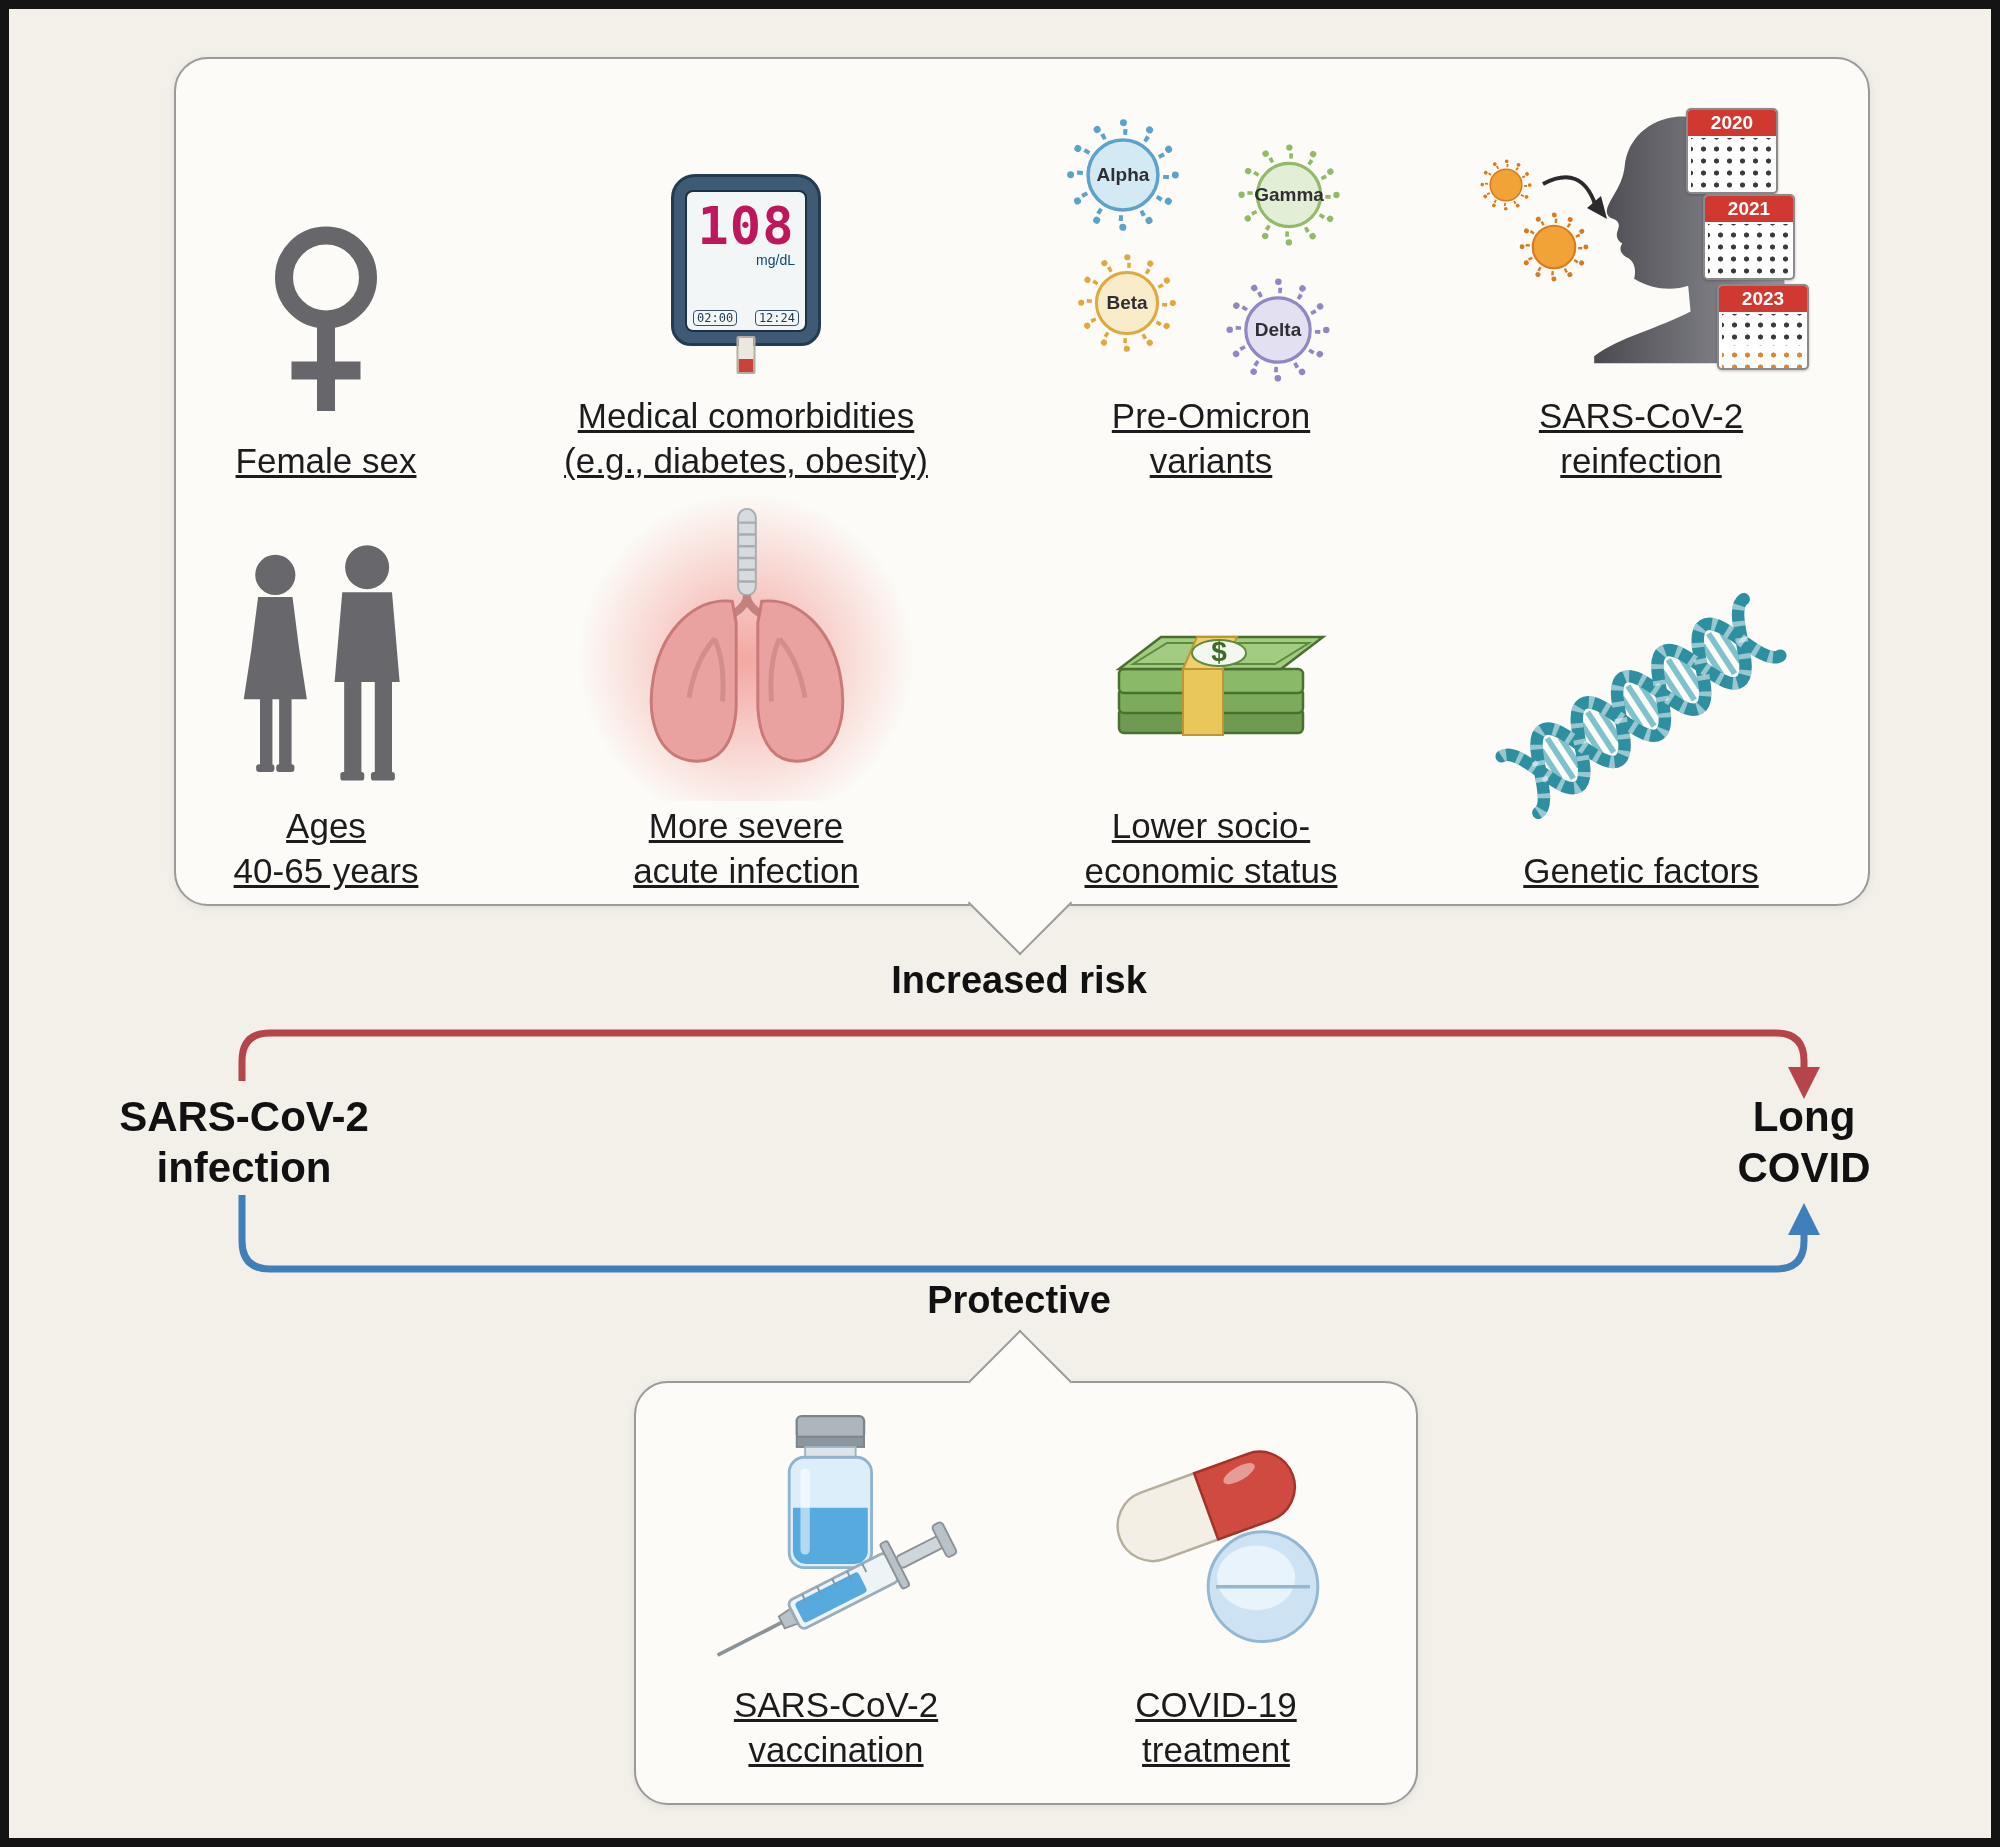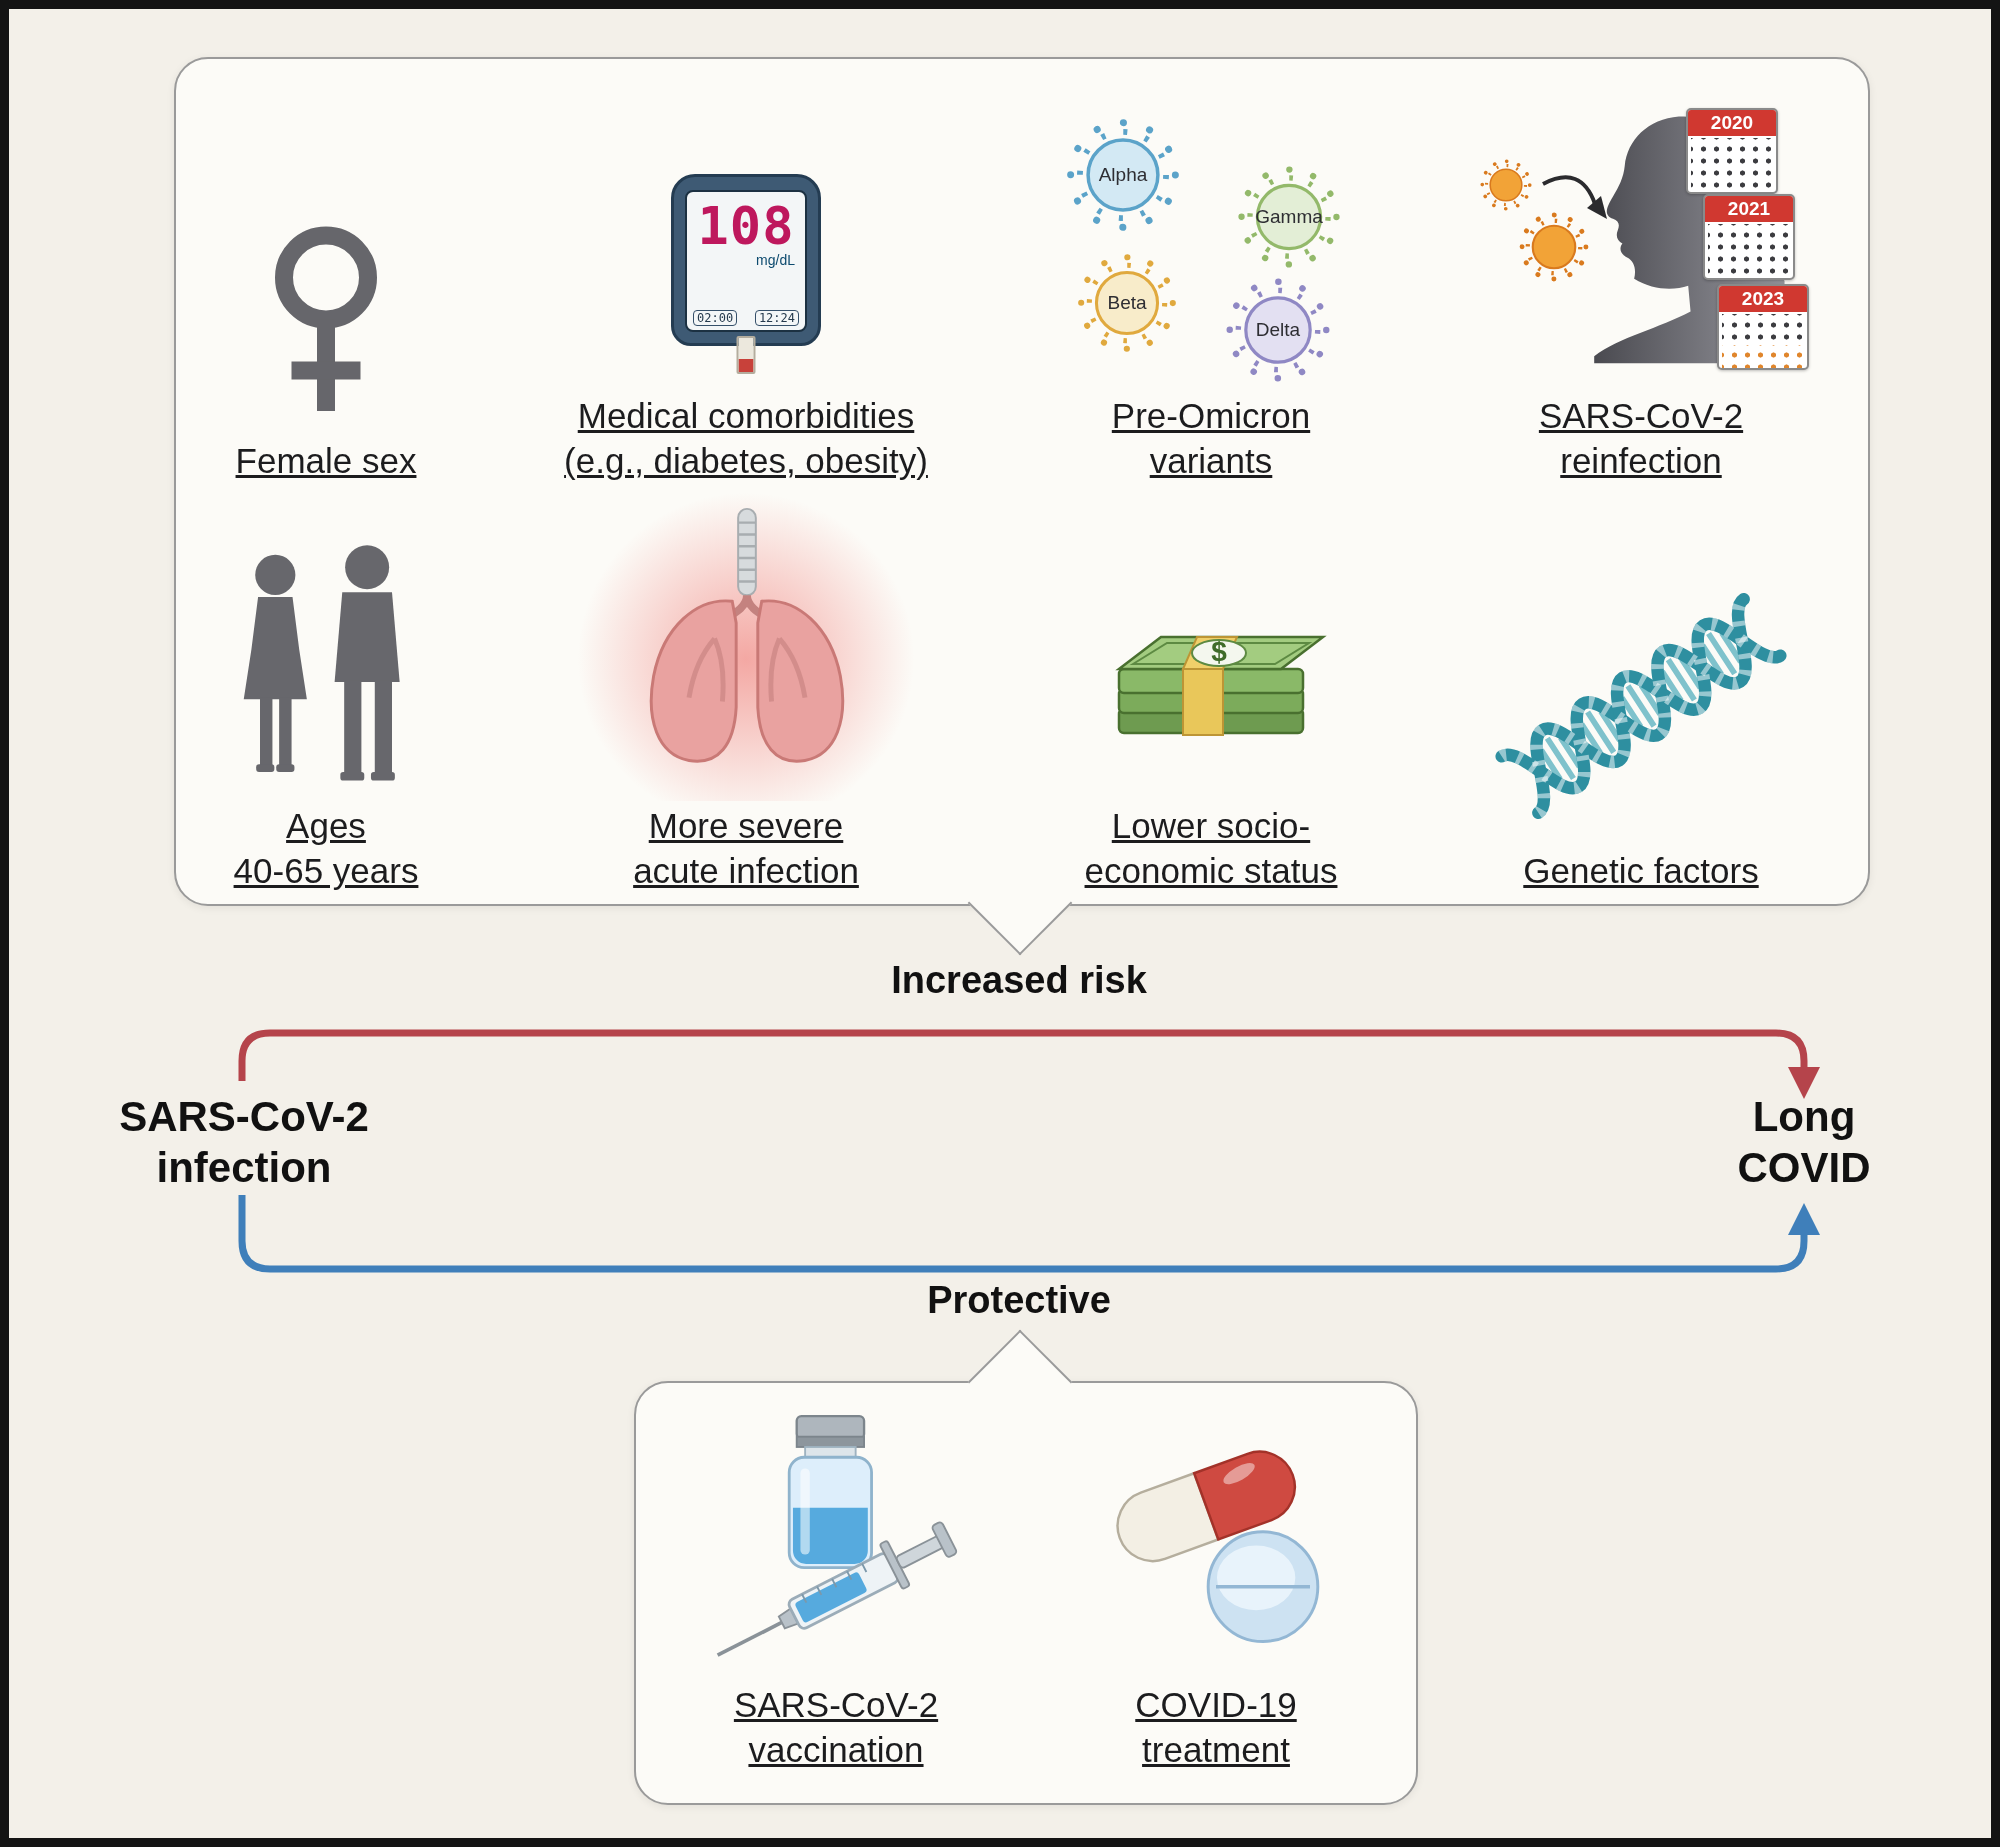--- a/index.html
+++ b/index.html
@@ -29,21 +29,21 @@
   .meter-body{height:172px;background:#3e5a74;border:3px solid #243c52;border-radius:24px 24px 20px 20px;padding:13px 11px 11px;box-sizing:border-box;display:flex;}
   .meter-screen{flex:1;background:#f3f6f7;border:2px solid #1c3142;border-radius:8px;display:flex;flex-direction:column;align-items:center;padding:4px 6px;box-sizing:border-box;}
   .meter-reading{font-family:"DejaVu Sans Mono",monospace;font-weight:bold;font-size:52px;line-height:1;color:#be185d;letter-spacing:1px;margin-top:4px;}
   .meter-unit{font-size:14px;color:#0c4a6e;align-self:flex-end;margin-right:4px;}
   .meter-times{margin-top:auto;width:100%;display:flex;justify-content:space-between;font-family:"DejaVu Sans Mono",monospace;font-size:12px;color:#253a4d;}
   .meter-times span{border:1.5px solid #35506a;border-radius:4px;padding:0 3px;}
   .meter-strip{position:absolute;left:50%;transform:translateX(-50%);bottom:-28px;width:15px;height:34px;border:2px solid #b4ad9e;border-radius:2px;background:linear-gradient(180deg,#ece8dd 0%,#ece8dd 62%,#c8413a 62%,#c8413a 100%);}
   
   .virus-cluster{position:relative;width:340px;height:265px;}
   .virus{position:absolute;}
-  .virus-label{position:absolute;left:0;top:0;right:0;bottom:0;display:flex;align-items:center;justify-content:center;font-size:19px;font-weight:normal;color:#2e2e33;}
+  .virus-label{position:absolute;left:0;top:0;right:0;bottom:0;display:flex;align-items:center;justify-content:center;font-size:19px;font-weight:bold;color:#2e2e33;}
   
   .reinf{position:relative;width:340px;height:272px;}
   .reinf-head{position:absolute;left:95px;top:0;z-index:1;}
   .reinf-virus{position:absolute;z-index:2;}
   .reinf-arrow{position:absolute;left:66px;top:58px;z-index:4;}
   .calendar{position:absolute;width:92px;height:86px;background:#ffffff;border:2px solid #8a8a8a;border-radius:5px;z-index:3;box-sizing:border-box;overflow:hidden;box-shadow:0 1px 3px rgba(0,0,0,0.25);}
   .cal-head{height:26px;background:#d03830;color:#ffffff;font-weight:bold;font-size:19px;display:flex;align-items:center;justify-content:center;}
   .cal-body{position:relative;height:56px;margin:2px 3px;background-color:#ffffff;background-image:radial-gradient(circle,#3c3c40 2.3px,transparent 2.8px);background-size:13px 12px;background-position:6px 5px;}
   .cal-orange::after{content:"";position:absolute;left:0;right:0;bottom:0;height:25px;background-color:#ffffff;background-image:radial-gradient(circle,#e0862c 2.3px,transparent 2.8px);background-size:13px 12px;background-position:6px 4px;}
   
@@ -107,21 +107,21 @@
       <div class="icon-box">
         <div class="virus-cluster">
           <div class="virus" style="left:18px;top:0;width:128px;height:128px;">
             <svg width="128" height="128" viewBox="0 0 110 110">
               <circle cx="55" cy="55" r="45" fill="none" stroke="#5ba3c9" stroke-width="6" stroke-dasharray="0.1 23.46" stroke-linecap="round"></circle>
               <circle cx="55" cy="55" r="37" fill="none" stroke="#5ba3c9" stroke-width="5" stroke-dasharray="3.5 15.87"></circle>
               <circle cx="55" cy="55" r="30" fill="#d3e9f4" stroke="#5ba3c9" stroke-width="3"></circle>
             </svg>
             <span class="virus-label">Alpha</span>
           </div>
-          <div class="virus" style="left:190px;top:48px;width:116px;height:116px;">
+          <div class="virus" style="left:190px;top:26px;width:116px;height:116px;">
             <svg width="116" height="116" viewBox="0 0 110 110">
               <circle cx="55" cy="55" r="45" fill="none" stroke="#93b96a" stroke-width="6" stroke-dasharray="0.1 23.46" stroke-linecap="round"></circle>
               <circle cx="55" cy="55" r="37" fill="none" stroke="#93b96a" stroke-width="5" stroke-dasharray="3.5 15.87"></circle>
               <circle cx="55" cy="55" r="30" fill="#e3eed6" stroke="#93b96a" stroke-width="3"></circle>
             </svg>
             <span class="virus-label">Gamma</span>
           </div>
           <div class="virus" style="left:30px;top:136px;width:112px;height:112px;">
             <svg width="112" height="112" viewBox="0 0 110 110">
               <circle cx="55" cy="55" r="45" fill="none" stroke="#e0a93e" stroke-width="6" stroke-dasharray="0.1 23.46" stroke-linecap="round"></circle>

